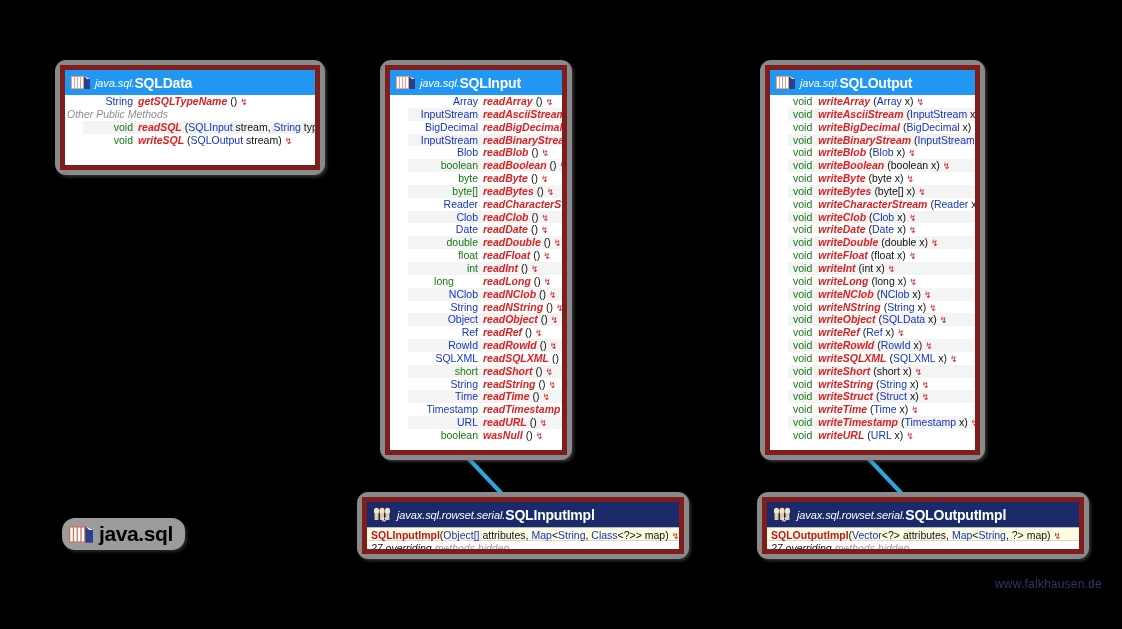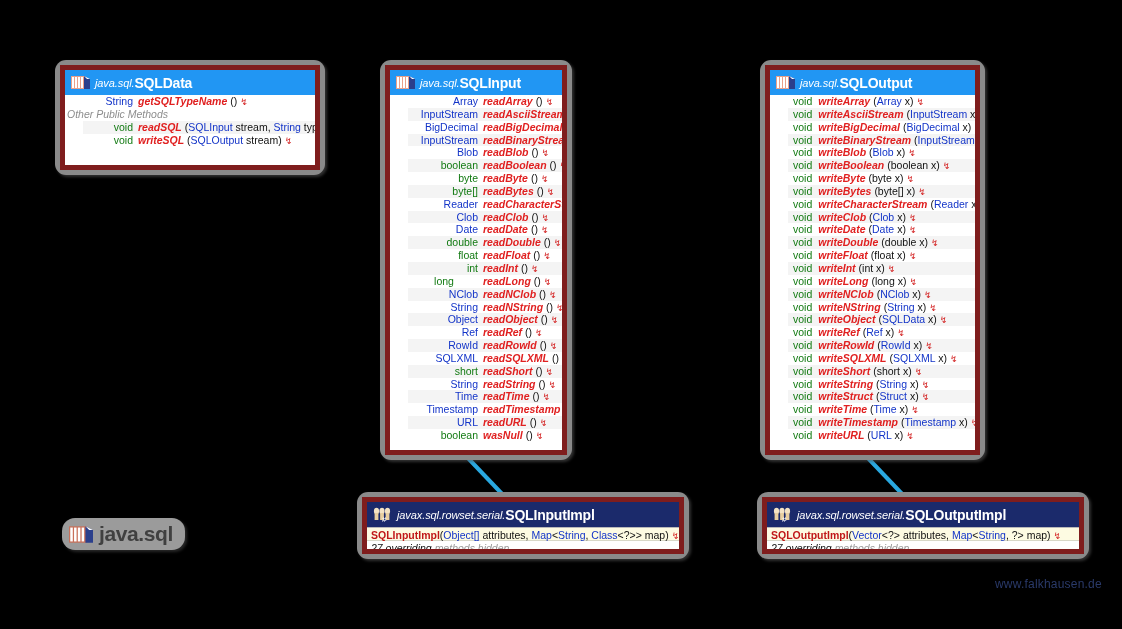--- a/index.html
+++ b/index.html
@@ -143,21 +143,21 @@
     background:#9b9b9b;
     border-radius:13px;
     padding:4px 12px 4px 7px;
     display:flex;
     align-items:center;
     box-shadow:2px 2px 3px rgba(80,80,80,.5);
   }
   .pkgbadge .label{
     font-size:21px;
     font-weight:bold;
-    color:#404040;
+    color:#000000;
     margin-left:6px;
     letter-spacing:-.4px;
   }
 
   .wm{
     position:absolute;
     font-size:12px;
     color:#2a3a6a;
     letter-spacing:.2px;
   }

